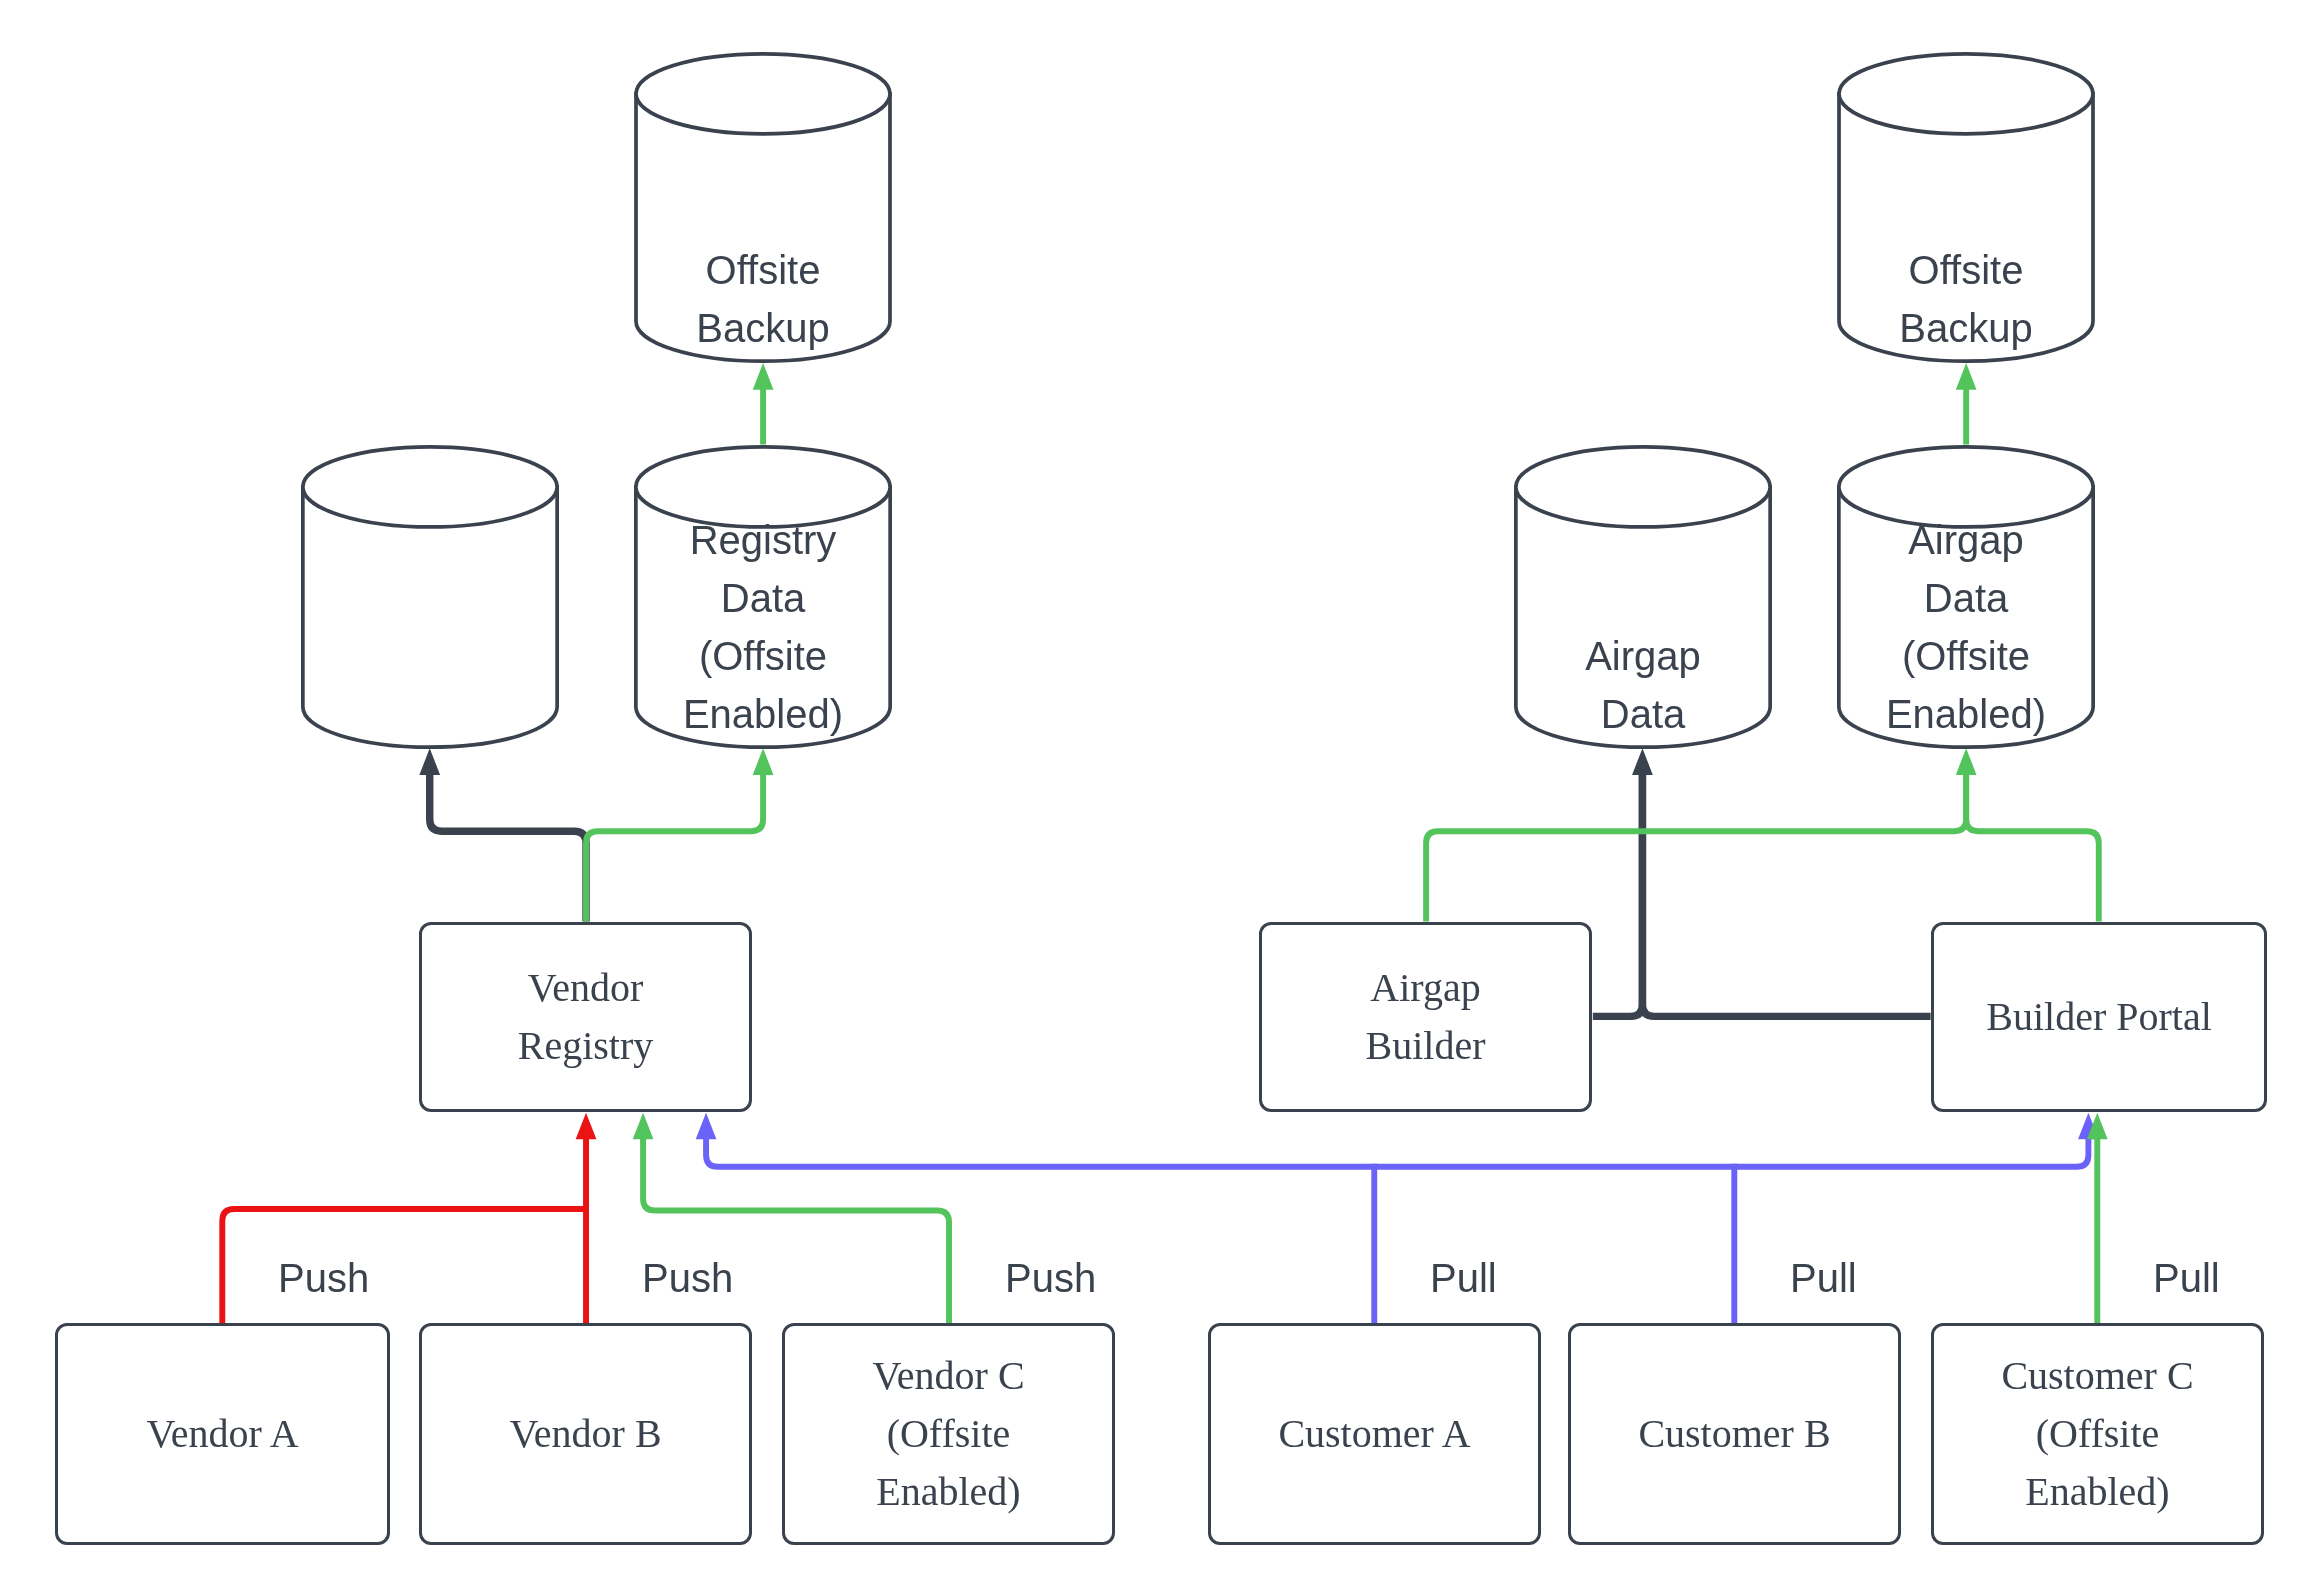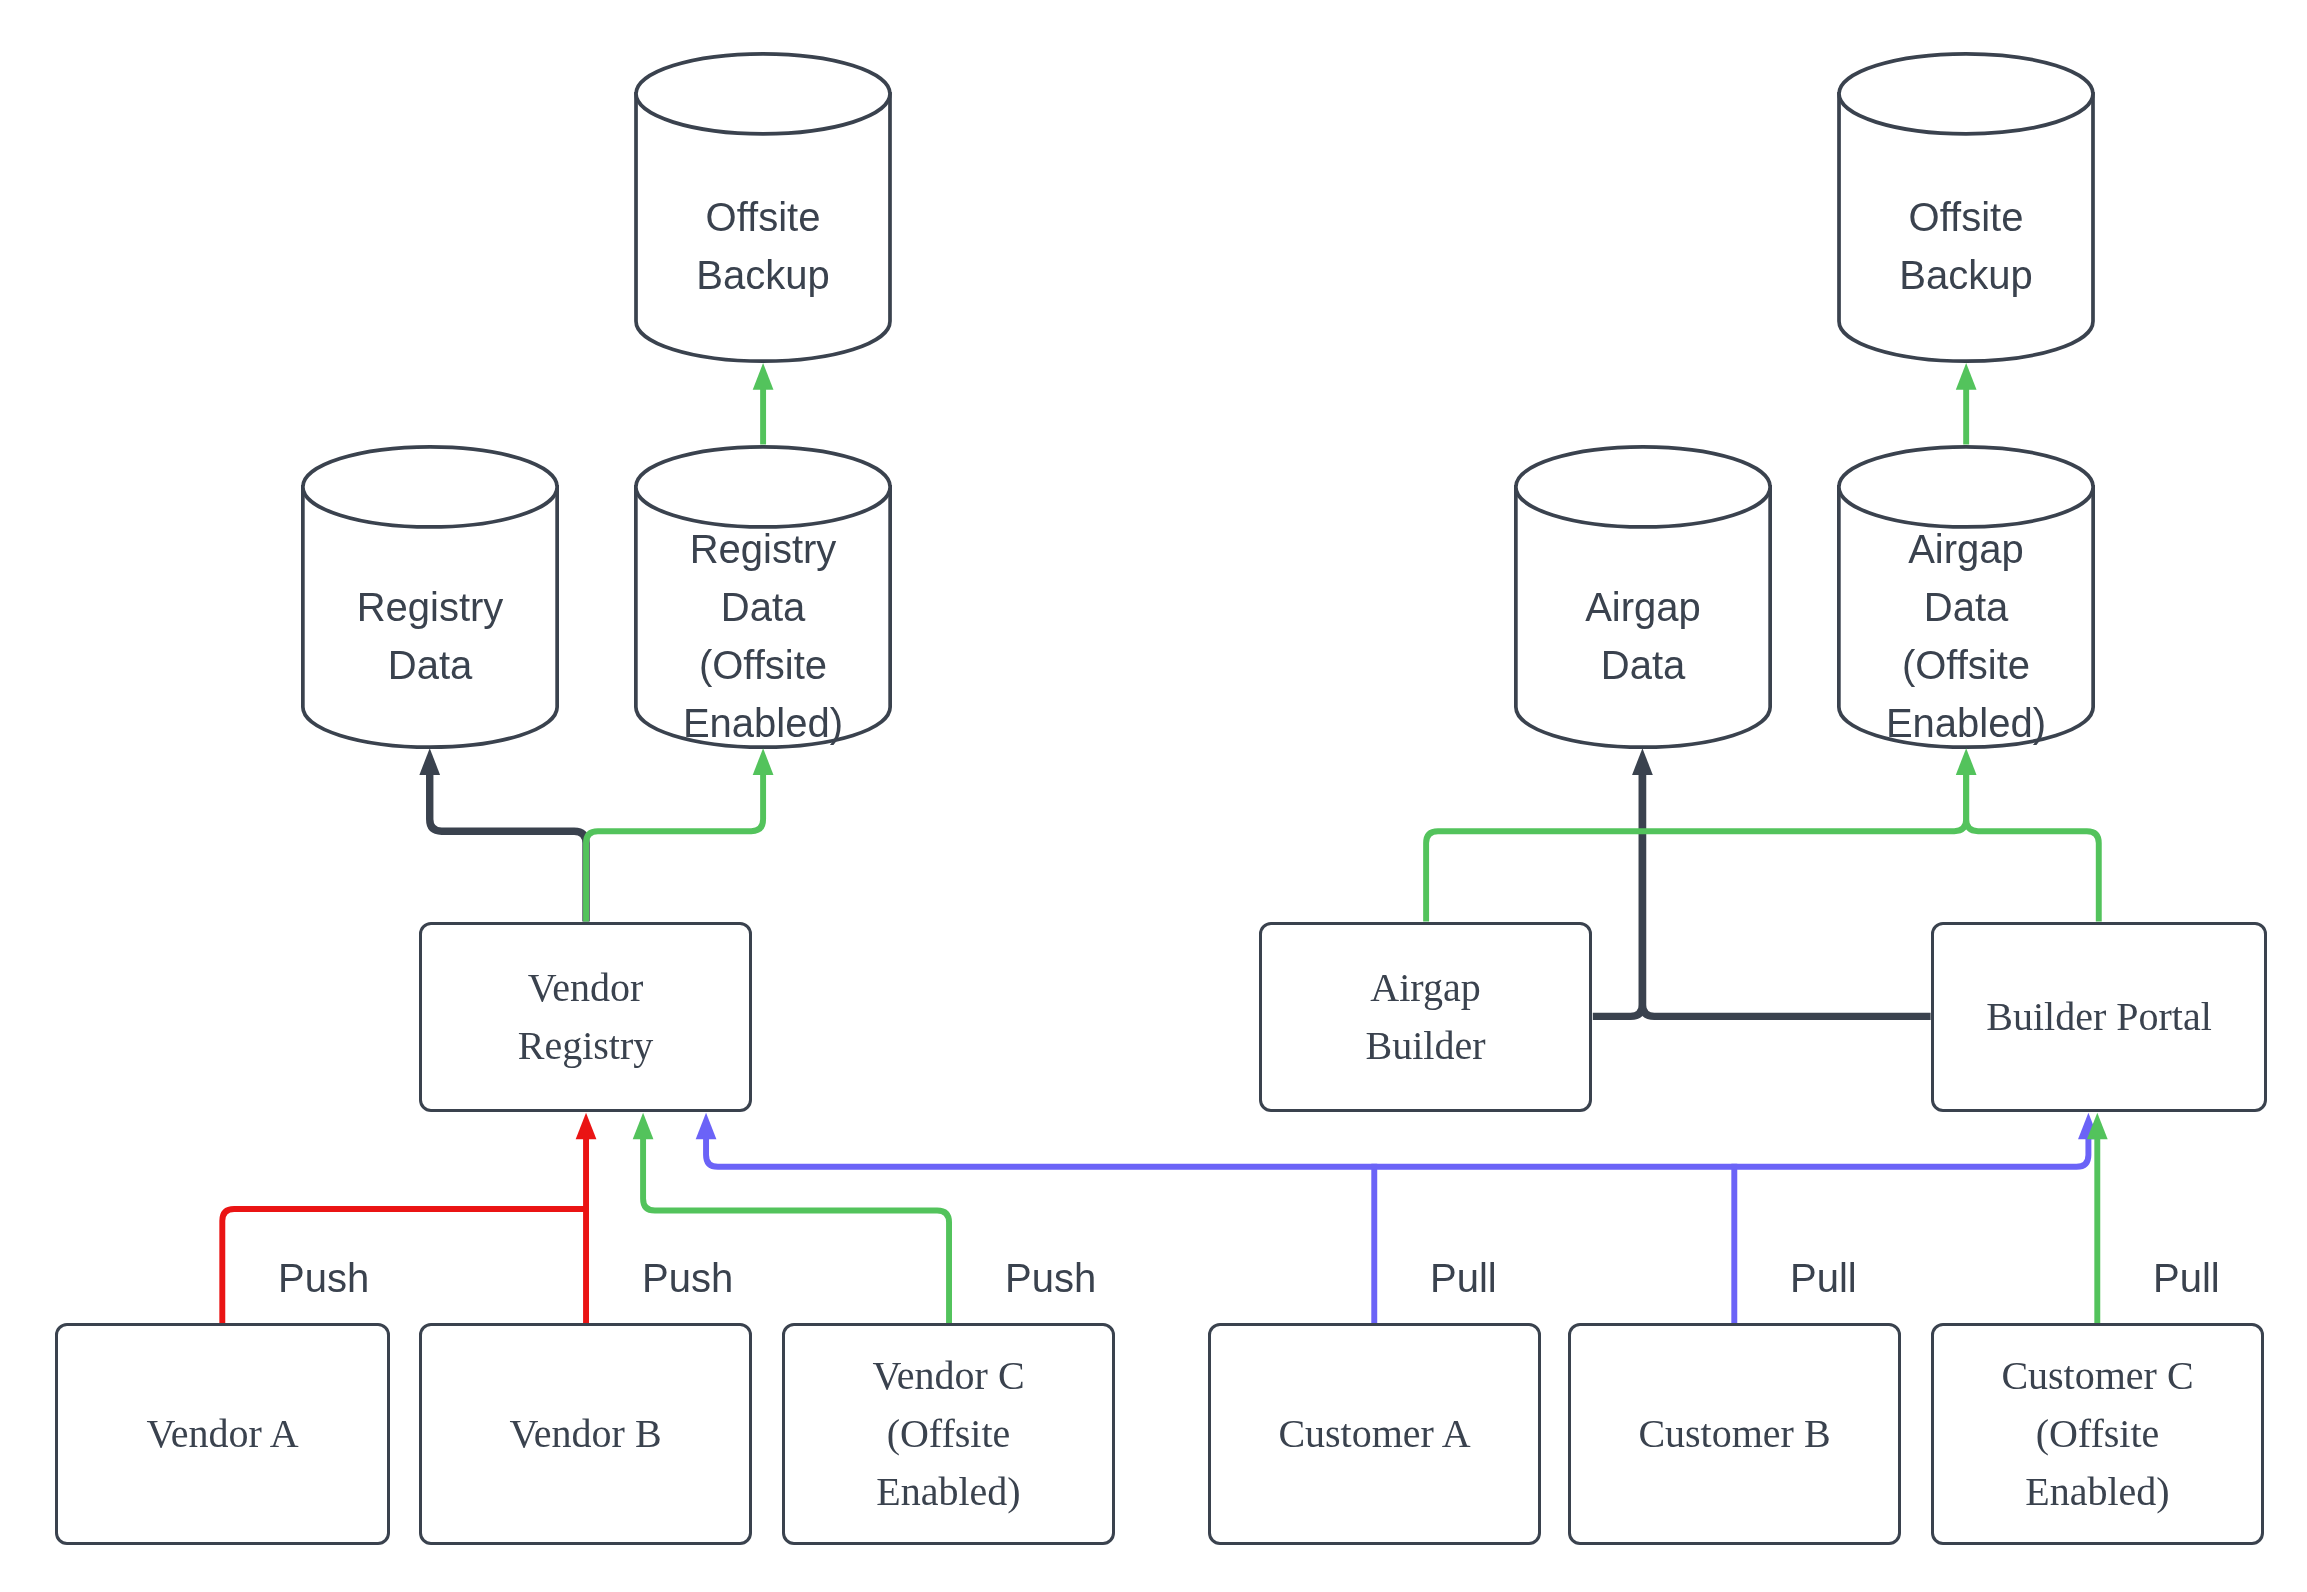--- a/index.html
+++ b/index.html
@@ -25,21 +25,21 @@
     display:flex;align-items:center;justify-content:center;font-family:Liberation Serif, serif;
   }
   .lbl{
     font-size:40px;line-height:1.45;text-align:center;color:var(--dark);
     display:block;
   }
   .box .lbl{max-width:231px;}
   .cyl svg.cylsvg{position:absolute;left:0;top:0;}
   .cyl .lblwrap{
     position:absolute;left:0;right:0;top:83px;bottom:6px;
-    display:flex;align-items:center;justify-content:center;
+    display:flex;align-items:flex-end;justify-content:center;
   }
   .cyl .lbl{width:194px;}
   svg.edges{position:absolute;left:0;top:0;}
   .edge{fill:none;}
   .e-dark{stroke:var(--dark);stroke-width:10;}
   .e-green{stroke:var(--green);stroke-width:8;}
   .e-red{stroke:var(--red);stroke-width:8;}
   .e-blue{stroke:var(--blue);stroke-width:8;}
   .h-dark{fill:var(--dark);}
   .h-green{fill:var(--green);}
@@ -65,23 +65,20 @@
     <div class="lblwrap">
         <span class="lbl">Offsite Backup</span>
       </div>
   </div>
 
   <div class="node cyl" style="left:301px;top:445px;width:258px;height:304px">
     <svg class="cylsvg" width="258" height="304" viewBox="0 0 348 410">
       <path d="M2.5,56.5 V353.5 A171.5,54 0 0 0 345.5,353.5 V56.5 Z" fill="#ffffff" stroke="#3a424e" stroke-width="5"></path>
       <ellipse cx="174" cy="56.5" rx="171.5" ry="54" fill="#ffffff" stroke="#3a424e" stroke-width="5"></ellipse>
     </svg>
-    <div class="lblwrap">
-        <span class="lbl">Registry Data</span>
-      </div>
   </div>
 
   <div class="node cyl" style="left:634px;top:445px;width:258px;height:304px">
     <svg class="cylsvg" width="258" height="304" viewBox="0 0 348 410">
       <path d="M2.5,56.5 V353.5 A171.5,54 0 0 0 345.5,353.5 V56.5 Z" fill="#ffffff" stroke="#3a424e" stroke-width="5"></path>
       <ellipse cx="174" cy="56.5" rx="171.5" ry="54" fill="#ffffff" stroke="#3a424e" stroke-width="5"></ellipse>
     </svg>
     <div class="lblwrap">
         <span class="lbl">Registry Data (Offsite Enabled)</span>
       </div>

